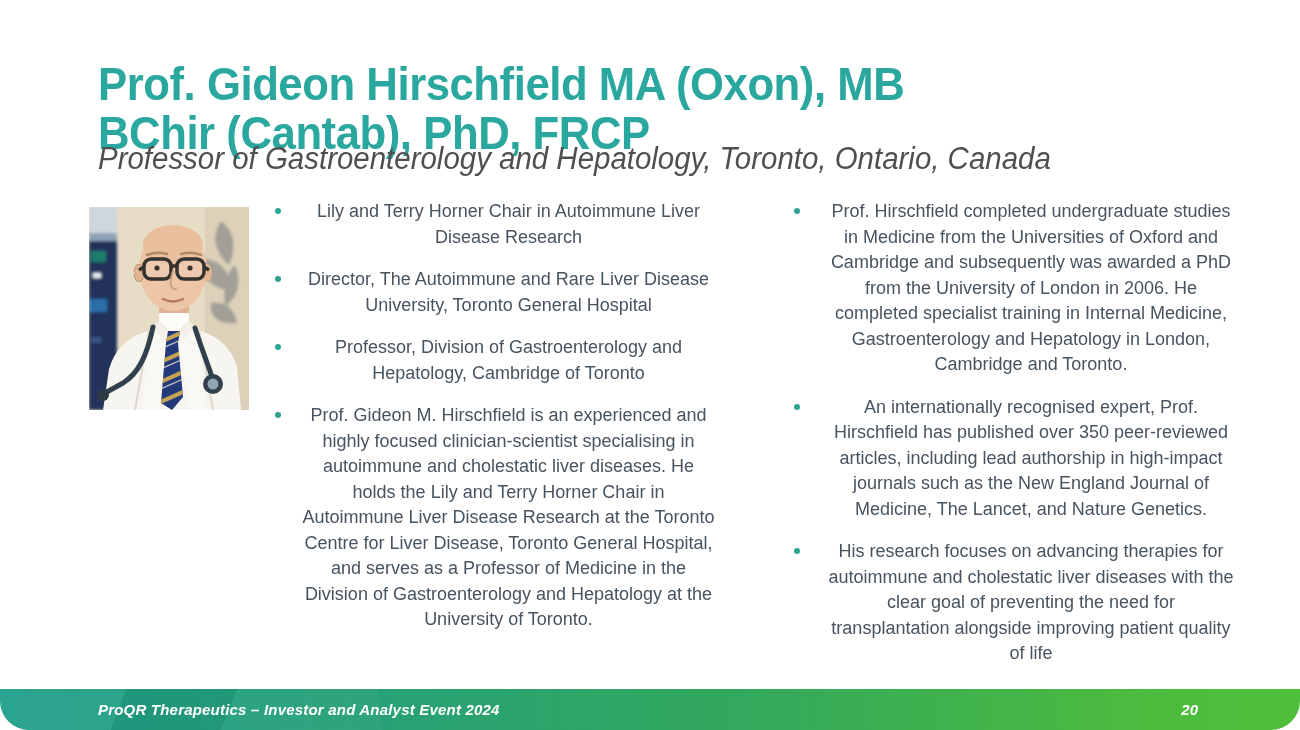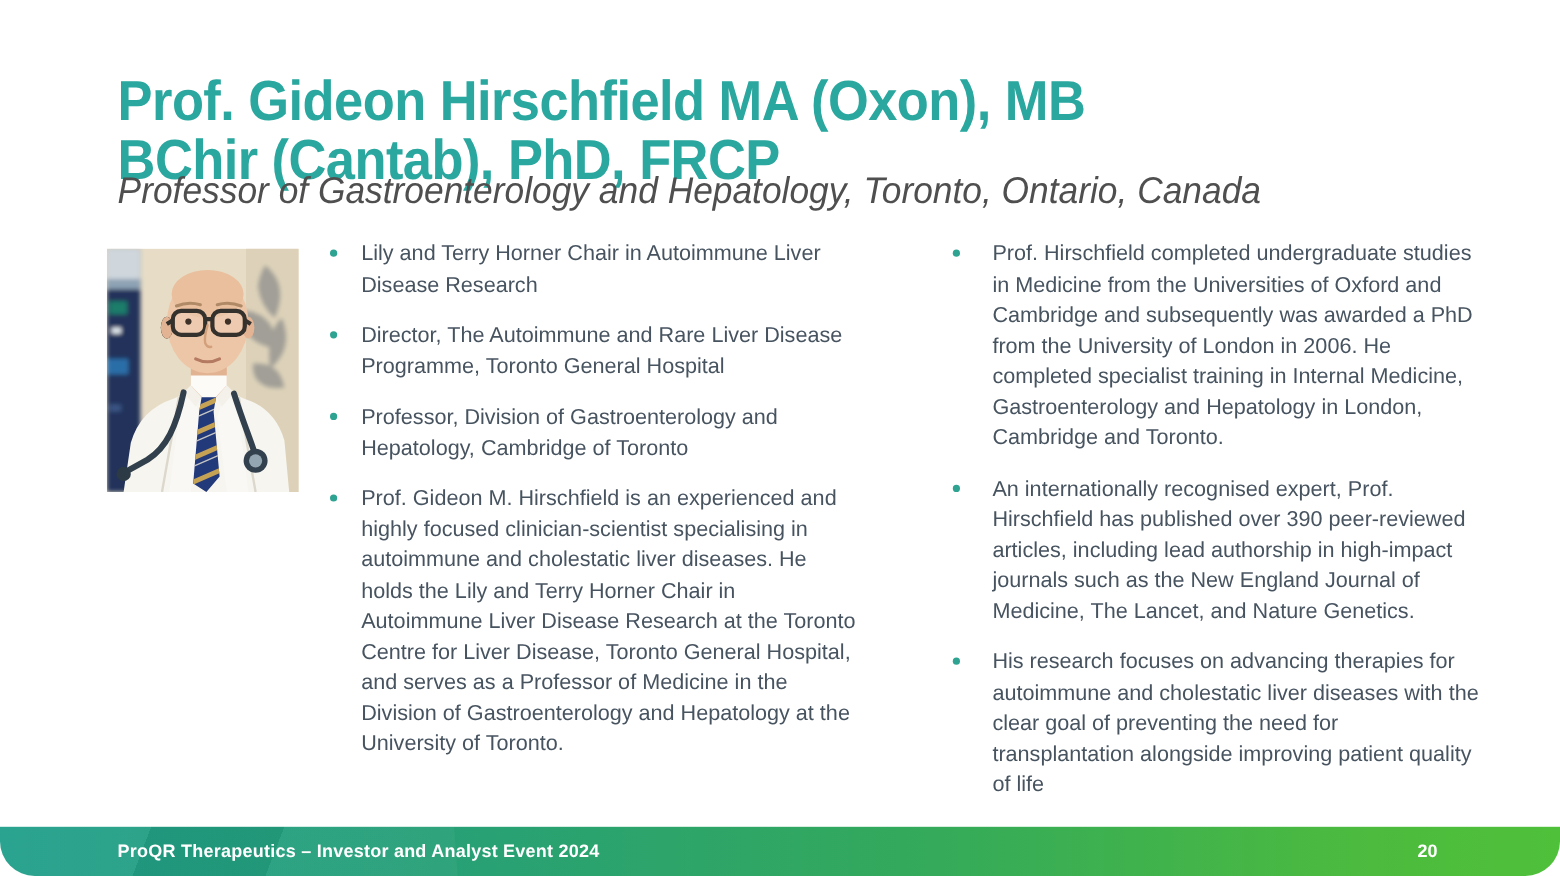--- a/index.html
+++ b/index.html
@@ -38,21 +38,21 @@
   .photo{
     position:absolute;left:89px;top:207px;
     width:160px;height:203px;
     overflow:hidden;
   }
   .photo svg{display:block;width:100%;height:100%;}
   
   .col{position:absolute;top:199px;width:452px;}
   .col-left{left:264px;}
   .col-right{left:783px;}
-  ul.bullets{list-style:none;margin:0;padding:0;}
+  ul.bullets{list-style:none;margin:0;padding:0;text-align:center;}
   ul.bullets li{
     position:relative;
     margin:0 0 17px 0;
     color:#475460;
     font-size:18px;
     line-height:25.5px;
   }
   .col-left ul.bullets li{padding-left:37px;}
   .col-right ul.bullets li{padding-left:44px;}
   .dot{
@@ -60,20 +60,21 @@
     width:6px;height:6px;border-radius:50%;
     background:#2fa391;
   }
   .btext{display:inline-block;max-width:416px;}
   
   .footer{
     position:absolute;left:0;bottom:0;
     width:1300px;height:41px;
     background:linear-gradient(90deg,#1f9e8a 0%,#27a077 28%,#33a95c 58%,#4cbb3e 88%,#4fc03a 100%);
     overflow:hidden;
+    font-style:italic;
   }
   .footer::before{
     content:"";position:absolute;left:-40px;top:-30px;
     width:420px;height:120px;
     background:linear-gradient(115deg,rgba(255,255,255,.05) 0 38%,rgba(0,0,0,.05) 38% 62%,rgba(255,255,255,.04) 62%);
     transform:rotate(-4deg);
   }
   .footer-text{
     position:absolute;left:98px;top:0;height:41px;
     display:flex;align-items:center;
@@ -173,30 +174,30 @@
       </g>
       <circle cx="124" cy="177" r="10" fill="#32414d"></circle>
       <circle cx="124" cy="177" r="5.5" fill="#93a5b0"></circle>
       <circle cx="14" cy="188" r="6" fill="#2c3a46"></circle>
     </svg>
   </div>
 
   <div class="col col-left">
     <ul class="bullets">
       <li><span class="dot"></span><span class="btext">Lily and Terry Horner Chair in Autoimmune Liver Disease Research</span></li>
-      <li><span class="dot"></span><span class="btext">Director, The Autoimmune and Rare Liver Disease Programme, Toronto General Hospital</span></li>
+      <li><span class="dot"></span><span class="btext">Director, The Autoimmune and Rare Liver Disease University, Toronto General Hospital</span></li>
       <li><span class="dot"></span><span class="btext">Professor, Division of Gastroenterology and Hepatology, Cambridge of Toronto</span></li>
       <li><span class="dot"></span><span class="btext">Prof. Gideon M. Hirschfield is an experienced and highly focused clinician-scientist specialising in autoimmune and cholestatic liver diseases. He holds the Lily and Terry Horner Chair in Autoimmune Liver Disease Research at the Toronto Centre for Liver Disease, Toronto General Hospital, and serves as a Professor of Medicine in the Division of Gastroenterology and Hepatology at the University of Toronto.</span></li>
     </ul>
   </div>
 
   <div class="col col-right">
     <ul class="bullets">
       <li><span class="dot"></span><span class="btext">Prof. Hirschfield completed undergraduate studies in Medicine from the Universities of Oxford and Cambridge and subsequently was awarded a PhD from the University of London in 2006. He completed specialist training in Internal Medicine, Gastroenterology and Hepatology in London, Cambridge and Toronto.</span></li>
-      <li><span class="dot"></span><span class="btext">An internationally recognised expert, Prof. Hirschfield has published over 390 peer-reviewed articles, including lead authorship in high-impact journals such as the New England Journal of Medicine, The Lancet, and Nature Genetics.</span></li>
+      <li><span class="dot"></span><span class="btext">An internationally recognised expert, Prof. Hirschfield has published over 350 peer-reviewed articles, including lead authorship in high-impact journals such as the New England Journal of Medicine, The Lancet, and Nature Genetics.</span></li>
       <li><span class="dot"></span><span class="btext">His research focuses on advancing therapies for autoimmune and cholestatic liver diseases with the clear goal of preventing the need for transplantation alongside improving patient quality of life</span></li>
     </ul>
   </div>
 
   <div class="footer">
     <div class="footer-text">ProQR Therapeutics – Investor and Analyst Event 2024</div>
     <div class="page-number">20</div>
   </div>
 
 </div>

